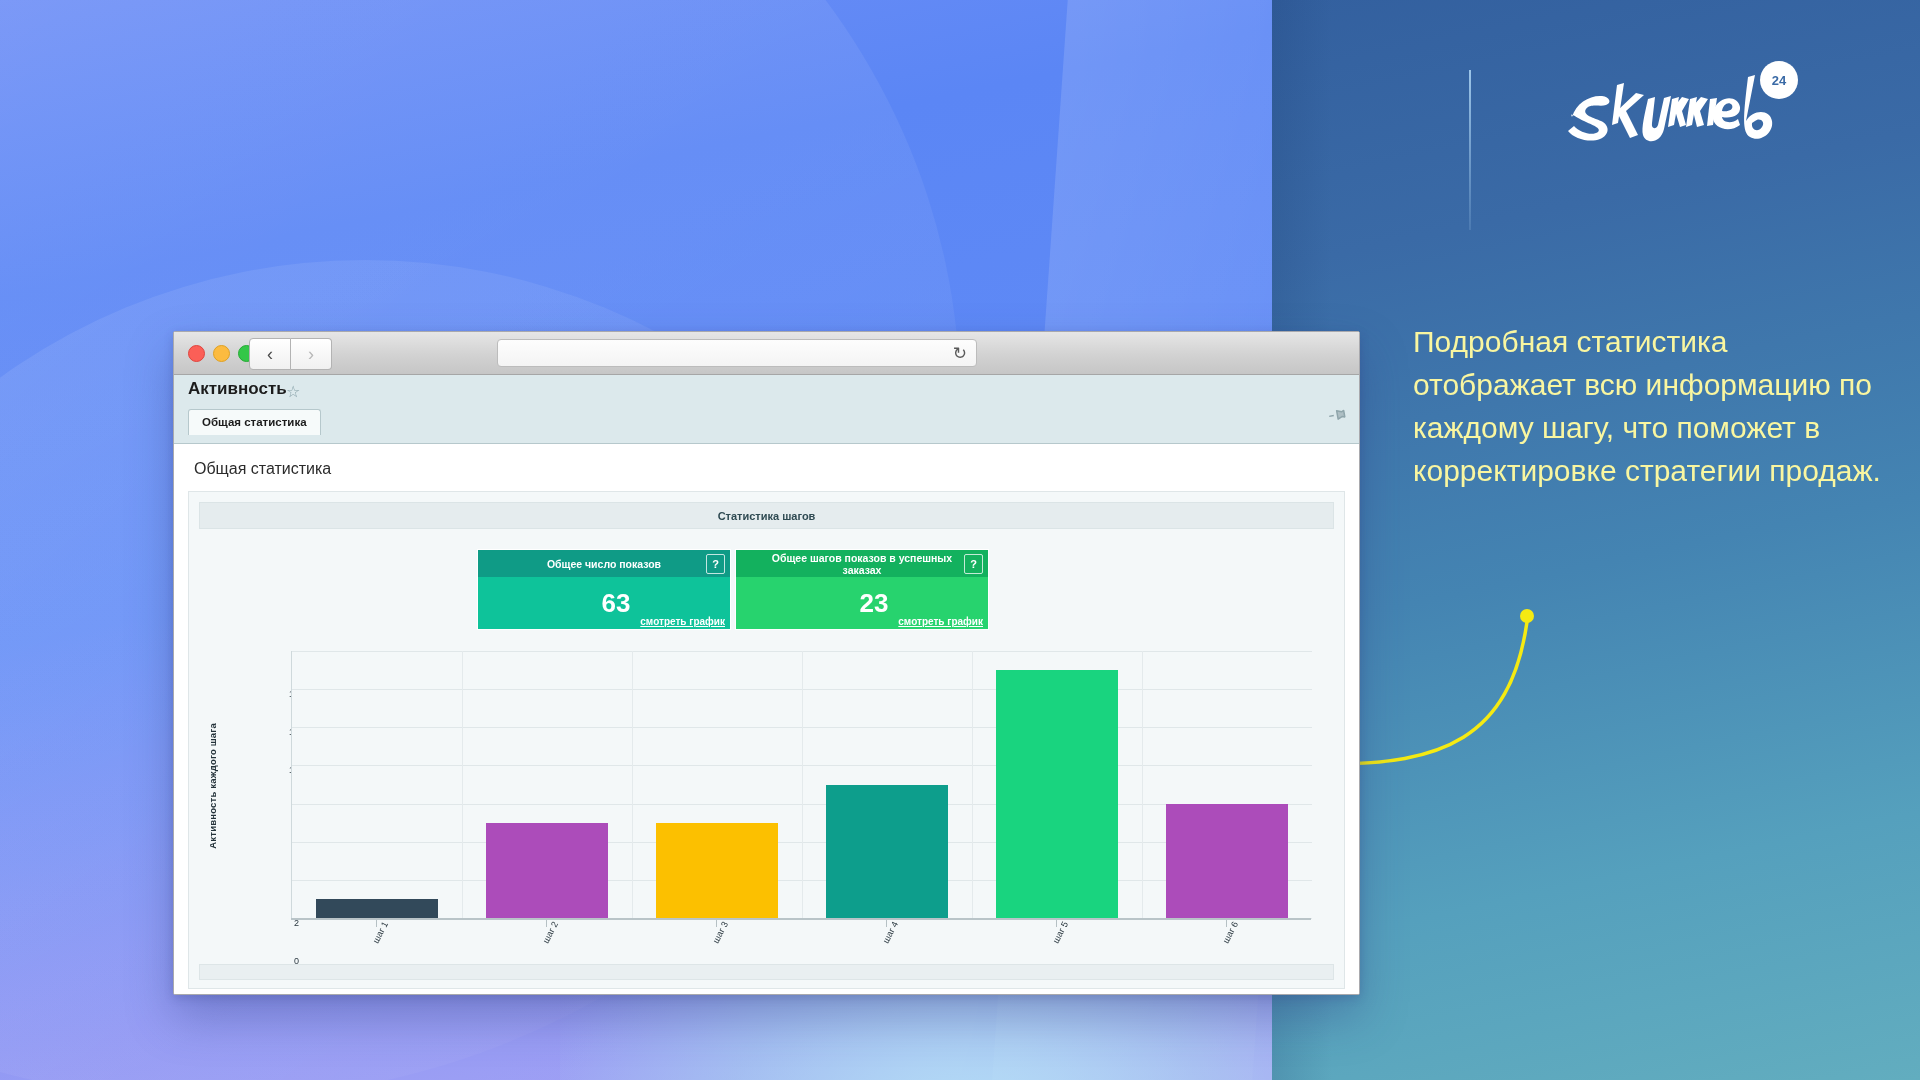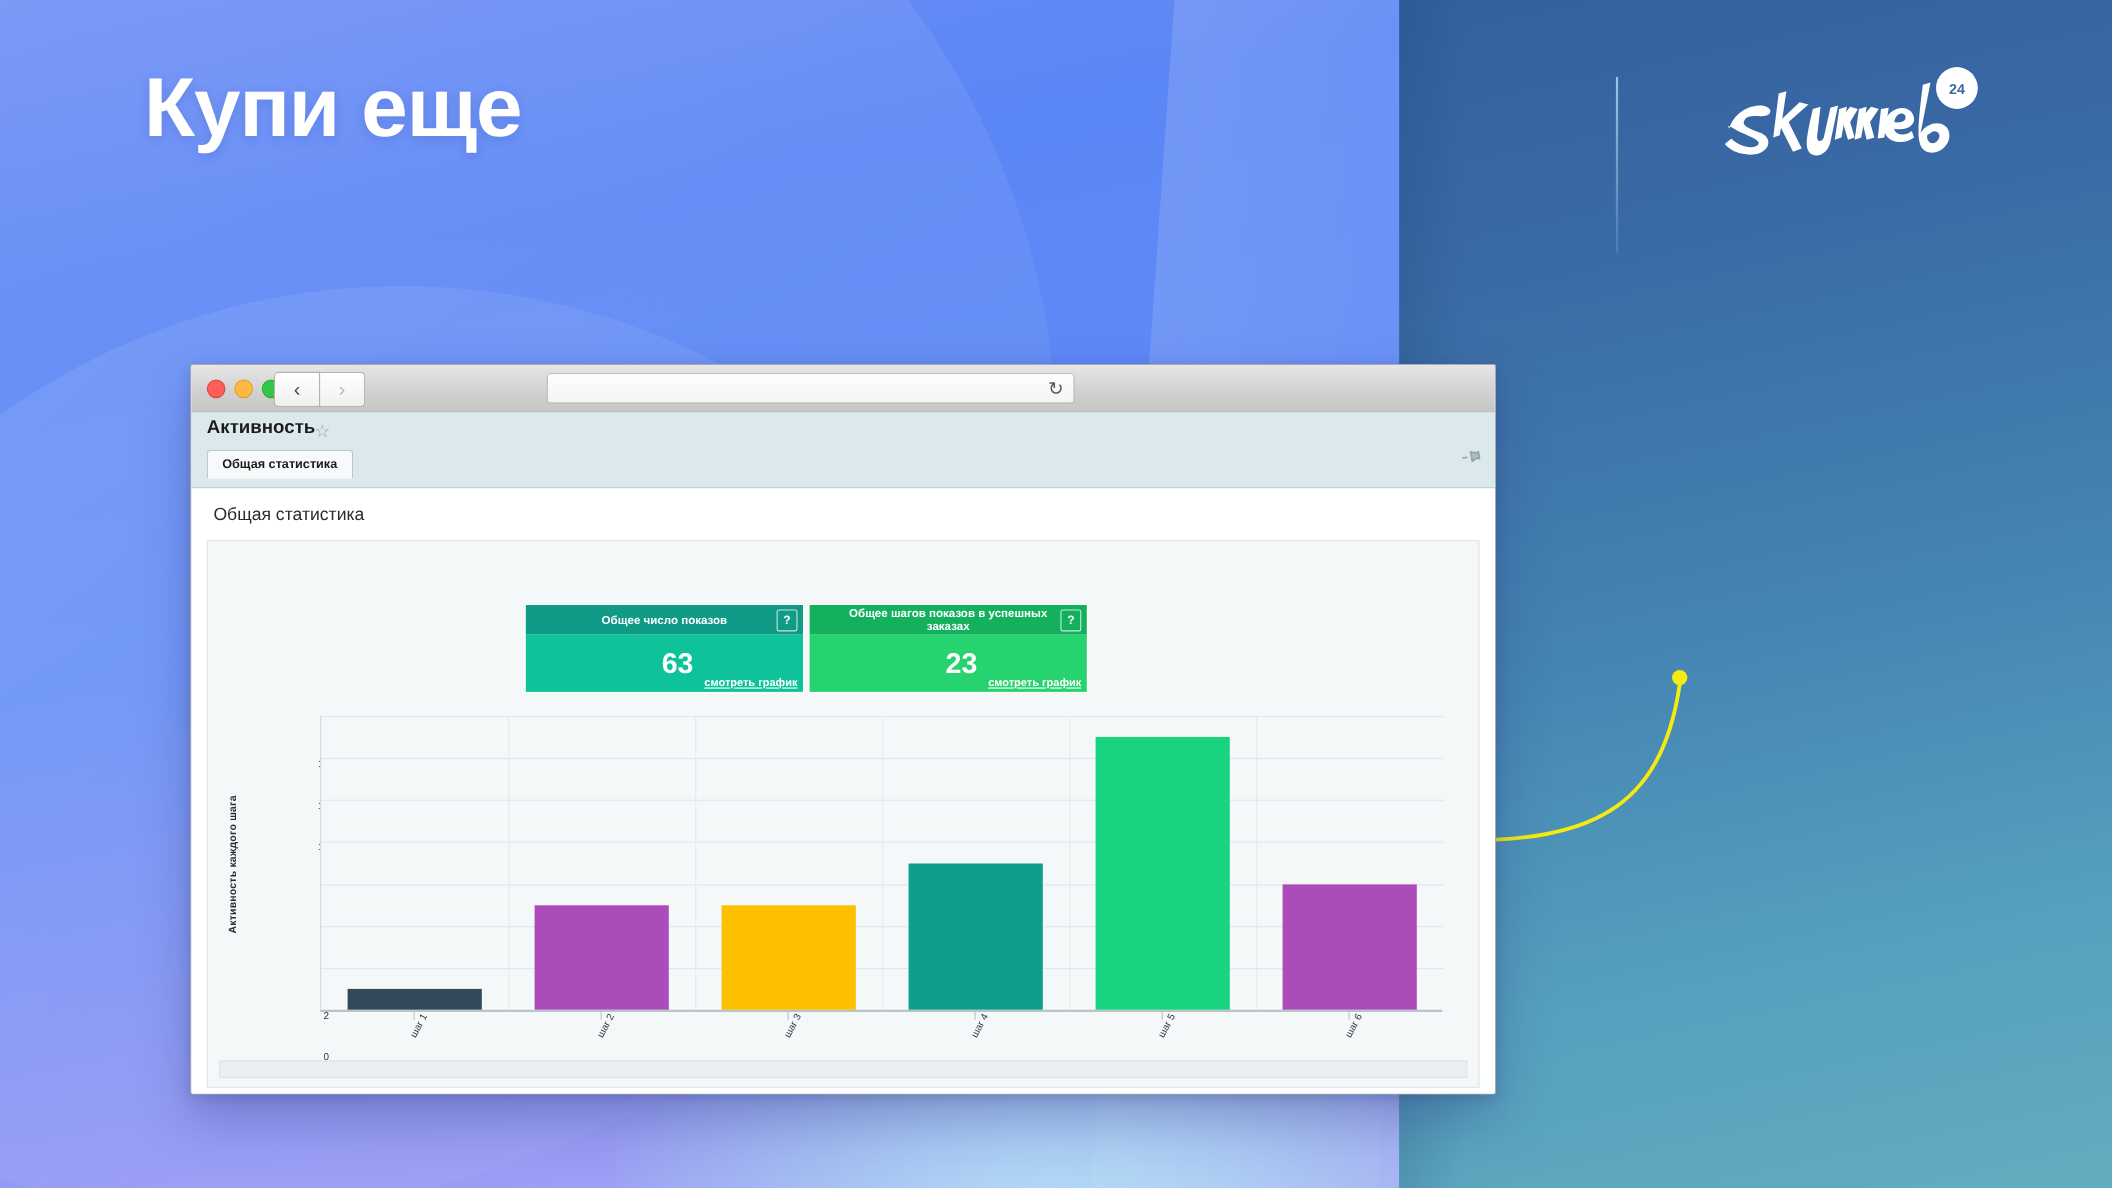--- a/index.html
+++ b/index.html
@@ -215,21 +215,20 @@
     <div class="bg-left-wave2"></div>
     <div class="bg-left-band"></div>
   </div>
   <div class="bg-bottom-cyan"></div>
   <div class="bg-right">
     
     
   </div>
   <div class="bg-right-edge"></div>
 
-  <div class="headline">Купи еще</div>
 
   <div class="logo-divider"></div>
   <div class="logo-wrap">
     <svg class="logo-svg" width="240" height="90" viewBox="0 0 240 90">
       <g fill="#ffffff">
         <path d="M12 52 C16 38, 30 30, 42 31 C50 32, 52 38, 46 40 C40 42, 30 38, 26 44 C22 50, 34 53, 41 56 C50 60, 50 70, 40 74 C30 78, 14 74, 8 66 L14 61 C20 68, 33 71, 38 67 C42 63, 32 60, 24 56 C15 52, 9 46, 12 52 Z"></path>
         <path d="M57 20 L64 18 L58 58 L52 60 Z"></path>
         <path d="M58 45 L76 28 L84 30 L66 46 L78 70 L70 73 L58 49 Z"></path>
         <path d="M88 34 L95 32 L92 58 C91 64, 96 65, 98 60 L104 33 L111 31 L104 64 C101 78, 86 80, 83 70 C81 63, 85 48, 88 34 Z"></path>
         <path d="M112 34 L119 32 L114 60 L108 62 Z"></path>
@@ -237,20 +236,22 @@
         <path d="M130 34 L137 32 L132 60 L126 62 Z"></path>
         <path d="M132 42 L141 32 L148 34 L140 46 L144 60 L137 62 Z"></path>
         <path d="M150 34 L157 33 L153 60 L147 61 Z"></path>
         <path d="M154 44 C160 30, 178 30, 180 42 C181 50, 172 54, 162 52 C163 58, 172 59, 178 54 L180 60 C170 68, 153 64, 153 52 Z M162 46 C168 47, 174 45, 172 40 C169 36, 163 39, 162 46 Z"></path>
         <path d="M188 12 L195 10 L186 56 C193 44, 210 44, 212 56 C214 68, 200 78, 190 72 C182 67, 183 52, 188 12 Z M192 58 C191 65, 198 68, 202 62 C206 56, 199 52, 195 56 Z"></path>
       </g>
     </svg>
     <div class="logo-badge">24</div>
   </div>
 
+  <div class="caption">Подробная статистика отображает всю информацию по каждому шагу, что поможет
+в корректировке стратегии продаж.</div>
 
   <svg class="callout">
     <path d="M1168,764 L1330,764 C1440,764 1510,740 1527,622" fill="none" stroke="#f5ea12" stroke-width="3.5" stroke-linecap="round"></path>
     <circle cx="1168" cy="764" r="7" fill="#f5ea12"></circle>
     <circle cx="1527" cy="616" r="7" fill="#f5ea12"></circle>
   </svg>
 
   <div class="browser">
 
     <div class="titlebar">
@@ -279,20 +280,21 @@
         <svg width="15" height="15" viewBox="0 0 16 16">
           <path d="M10 1 L15 6 L12.5 7 L10.5 12 L4 5.5 L9 3.5 Z M4.5 11.5 L1 15" stroke="#8fa5ab" stroke-width="1.6" fill="#aebfc4" stroke-linejoin="round"></path>
         </svg>
       </div>
     </div>
 
     <div class="content">
       <div class="section-title">Общая статистика</div>
 
       <div class="panel">
+        <div class="panel-head">Статистика шагов</div>
 
         <div class="cards">
           <div class="card teal">
             <div class="chead">
               <span>Общее число показов</span>
               <span class="help">?</span>
             </div>
             <div class="cbody">
               <span class="cnum">63</span>
               <span class="clink">смотреть график</span>

